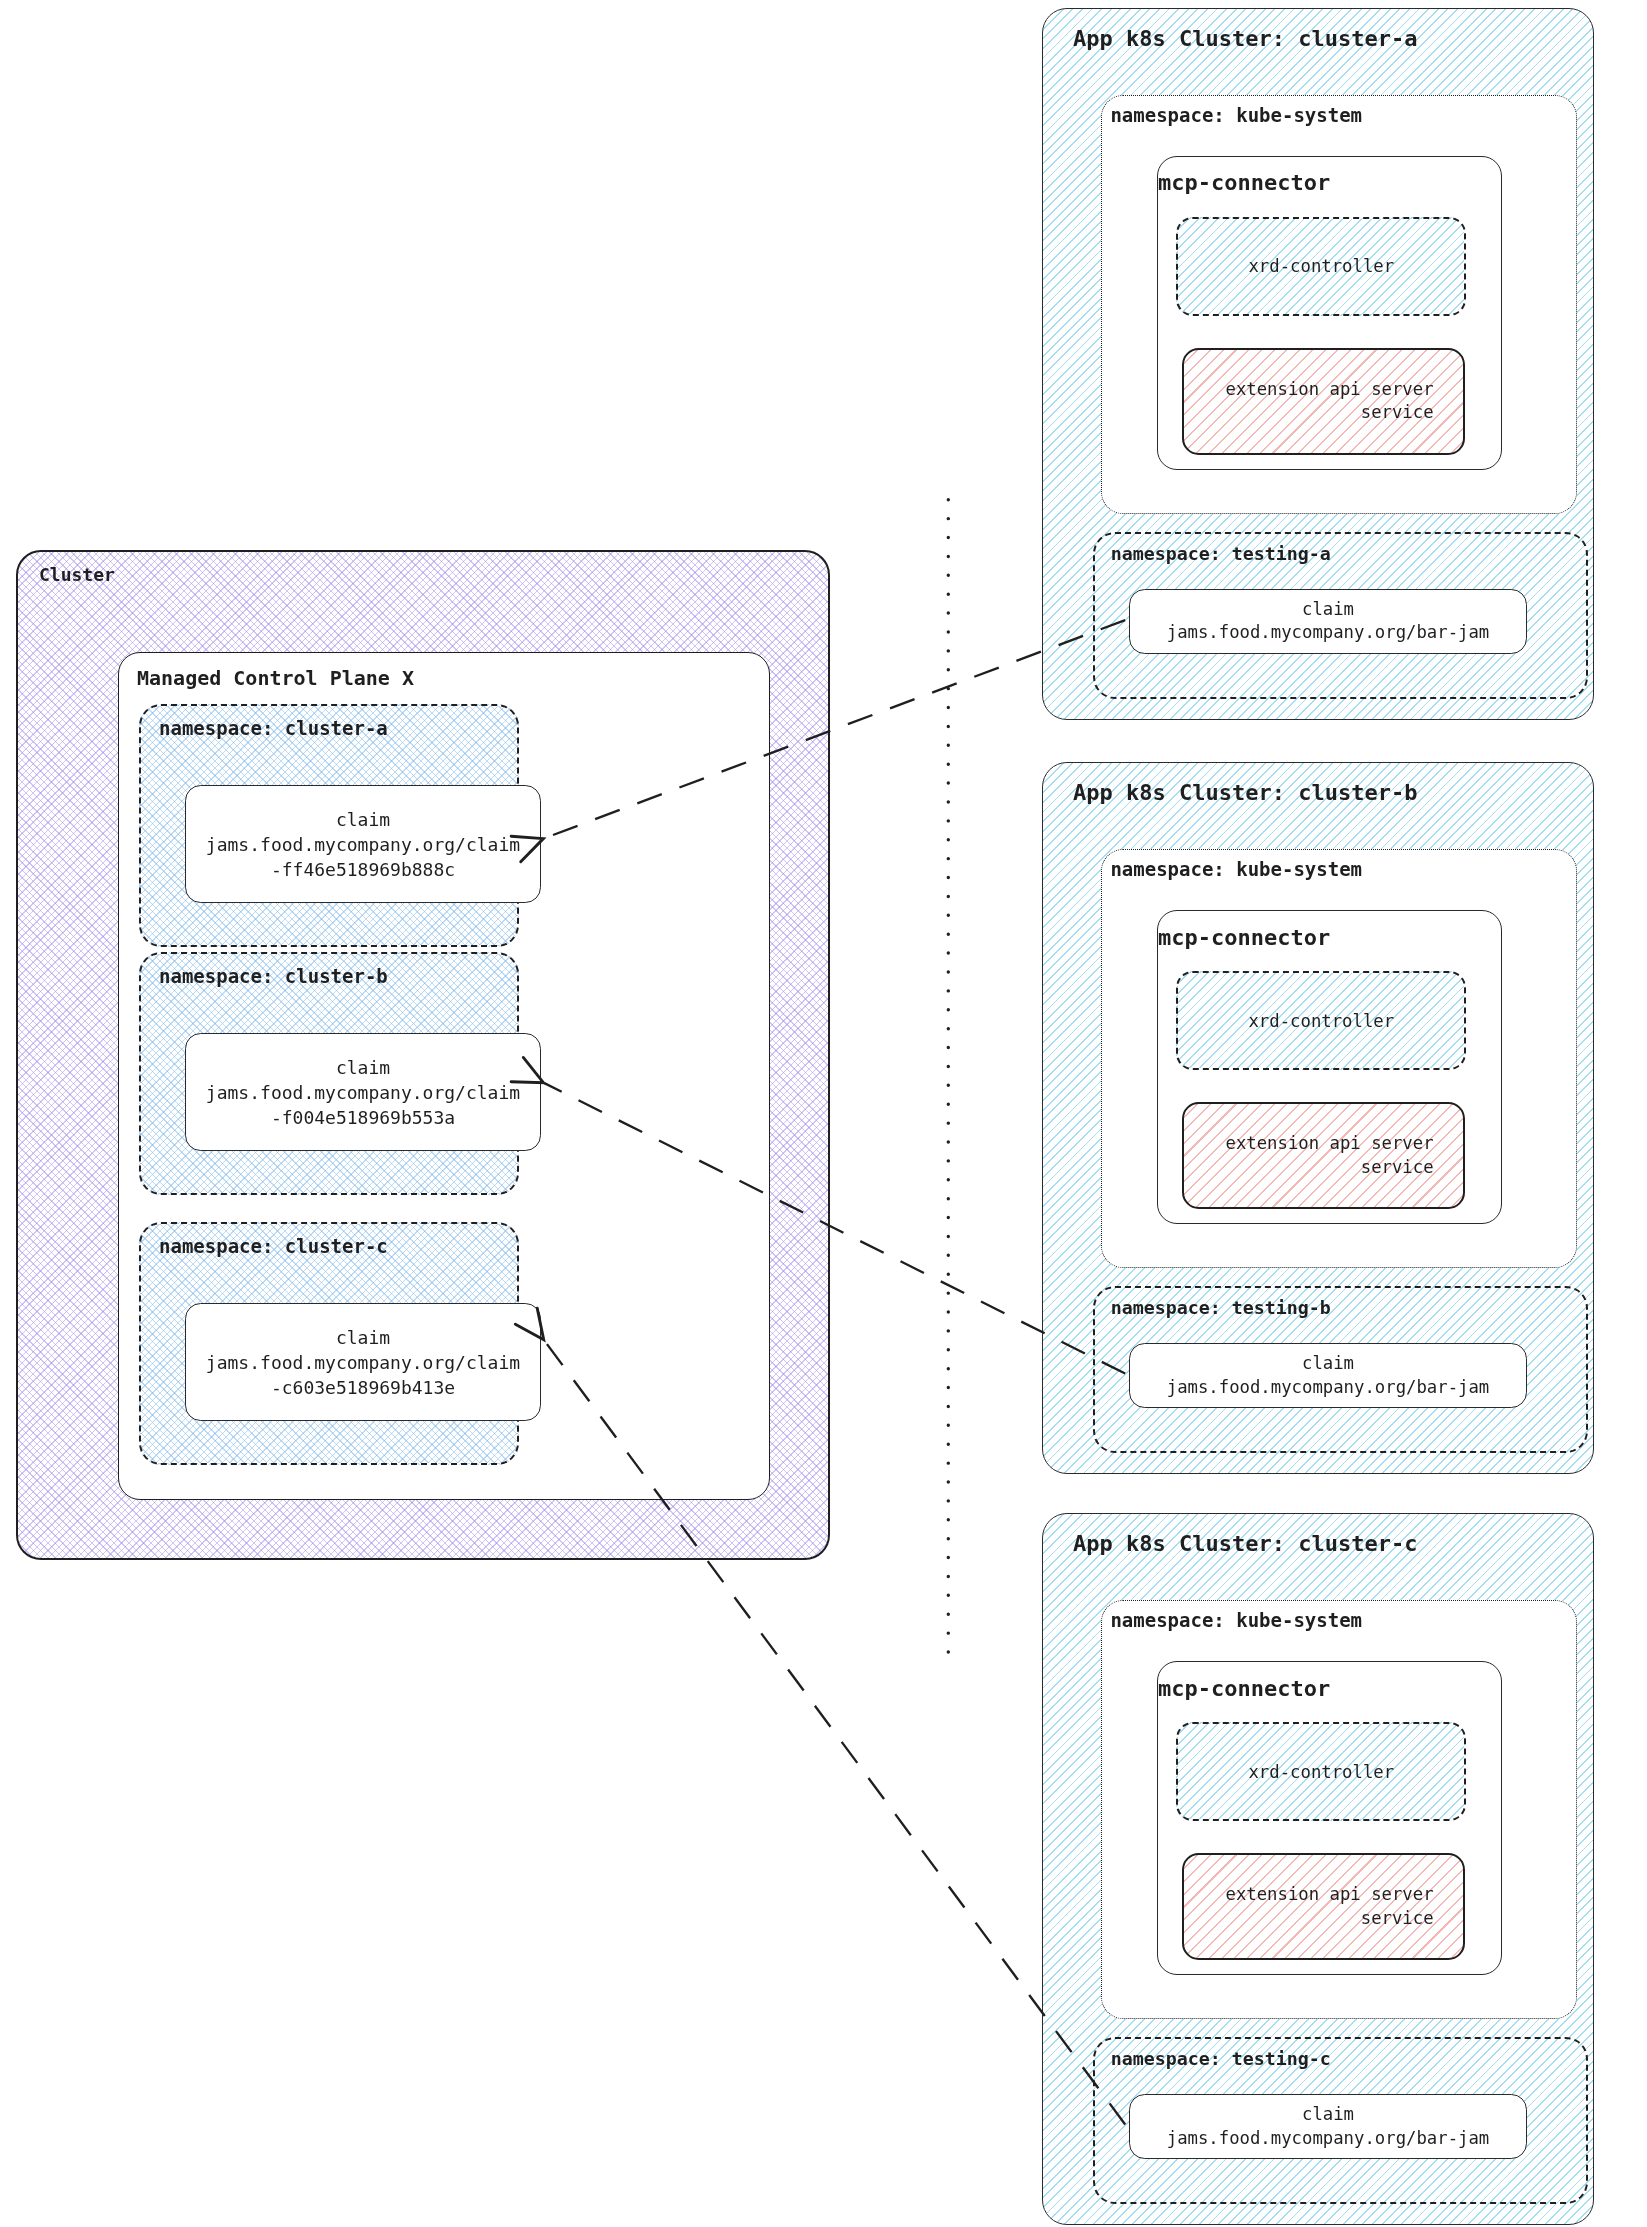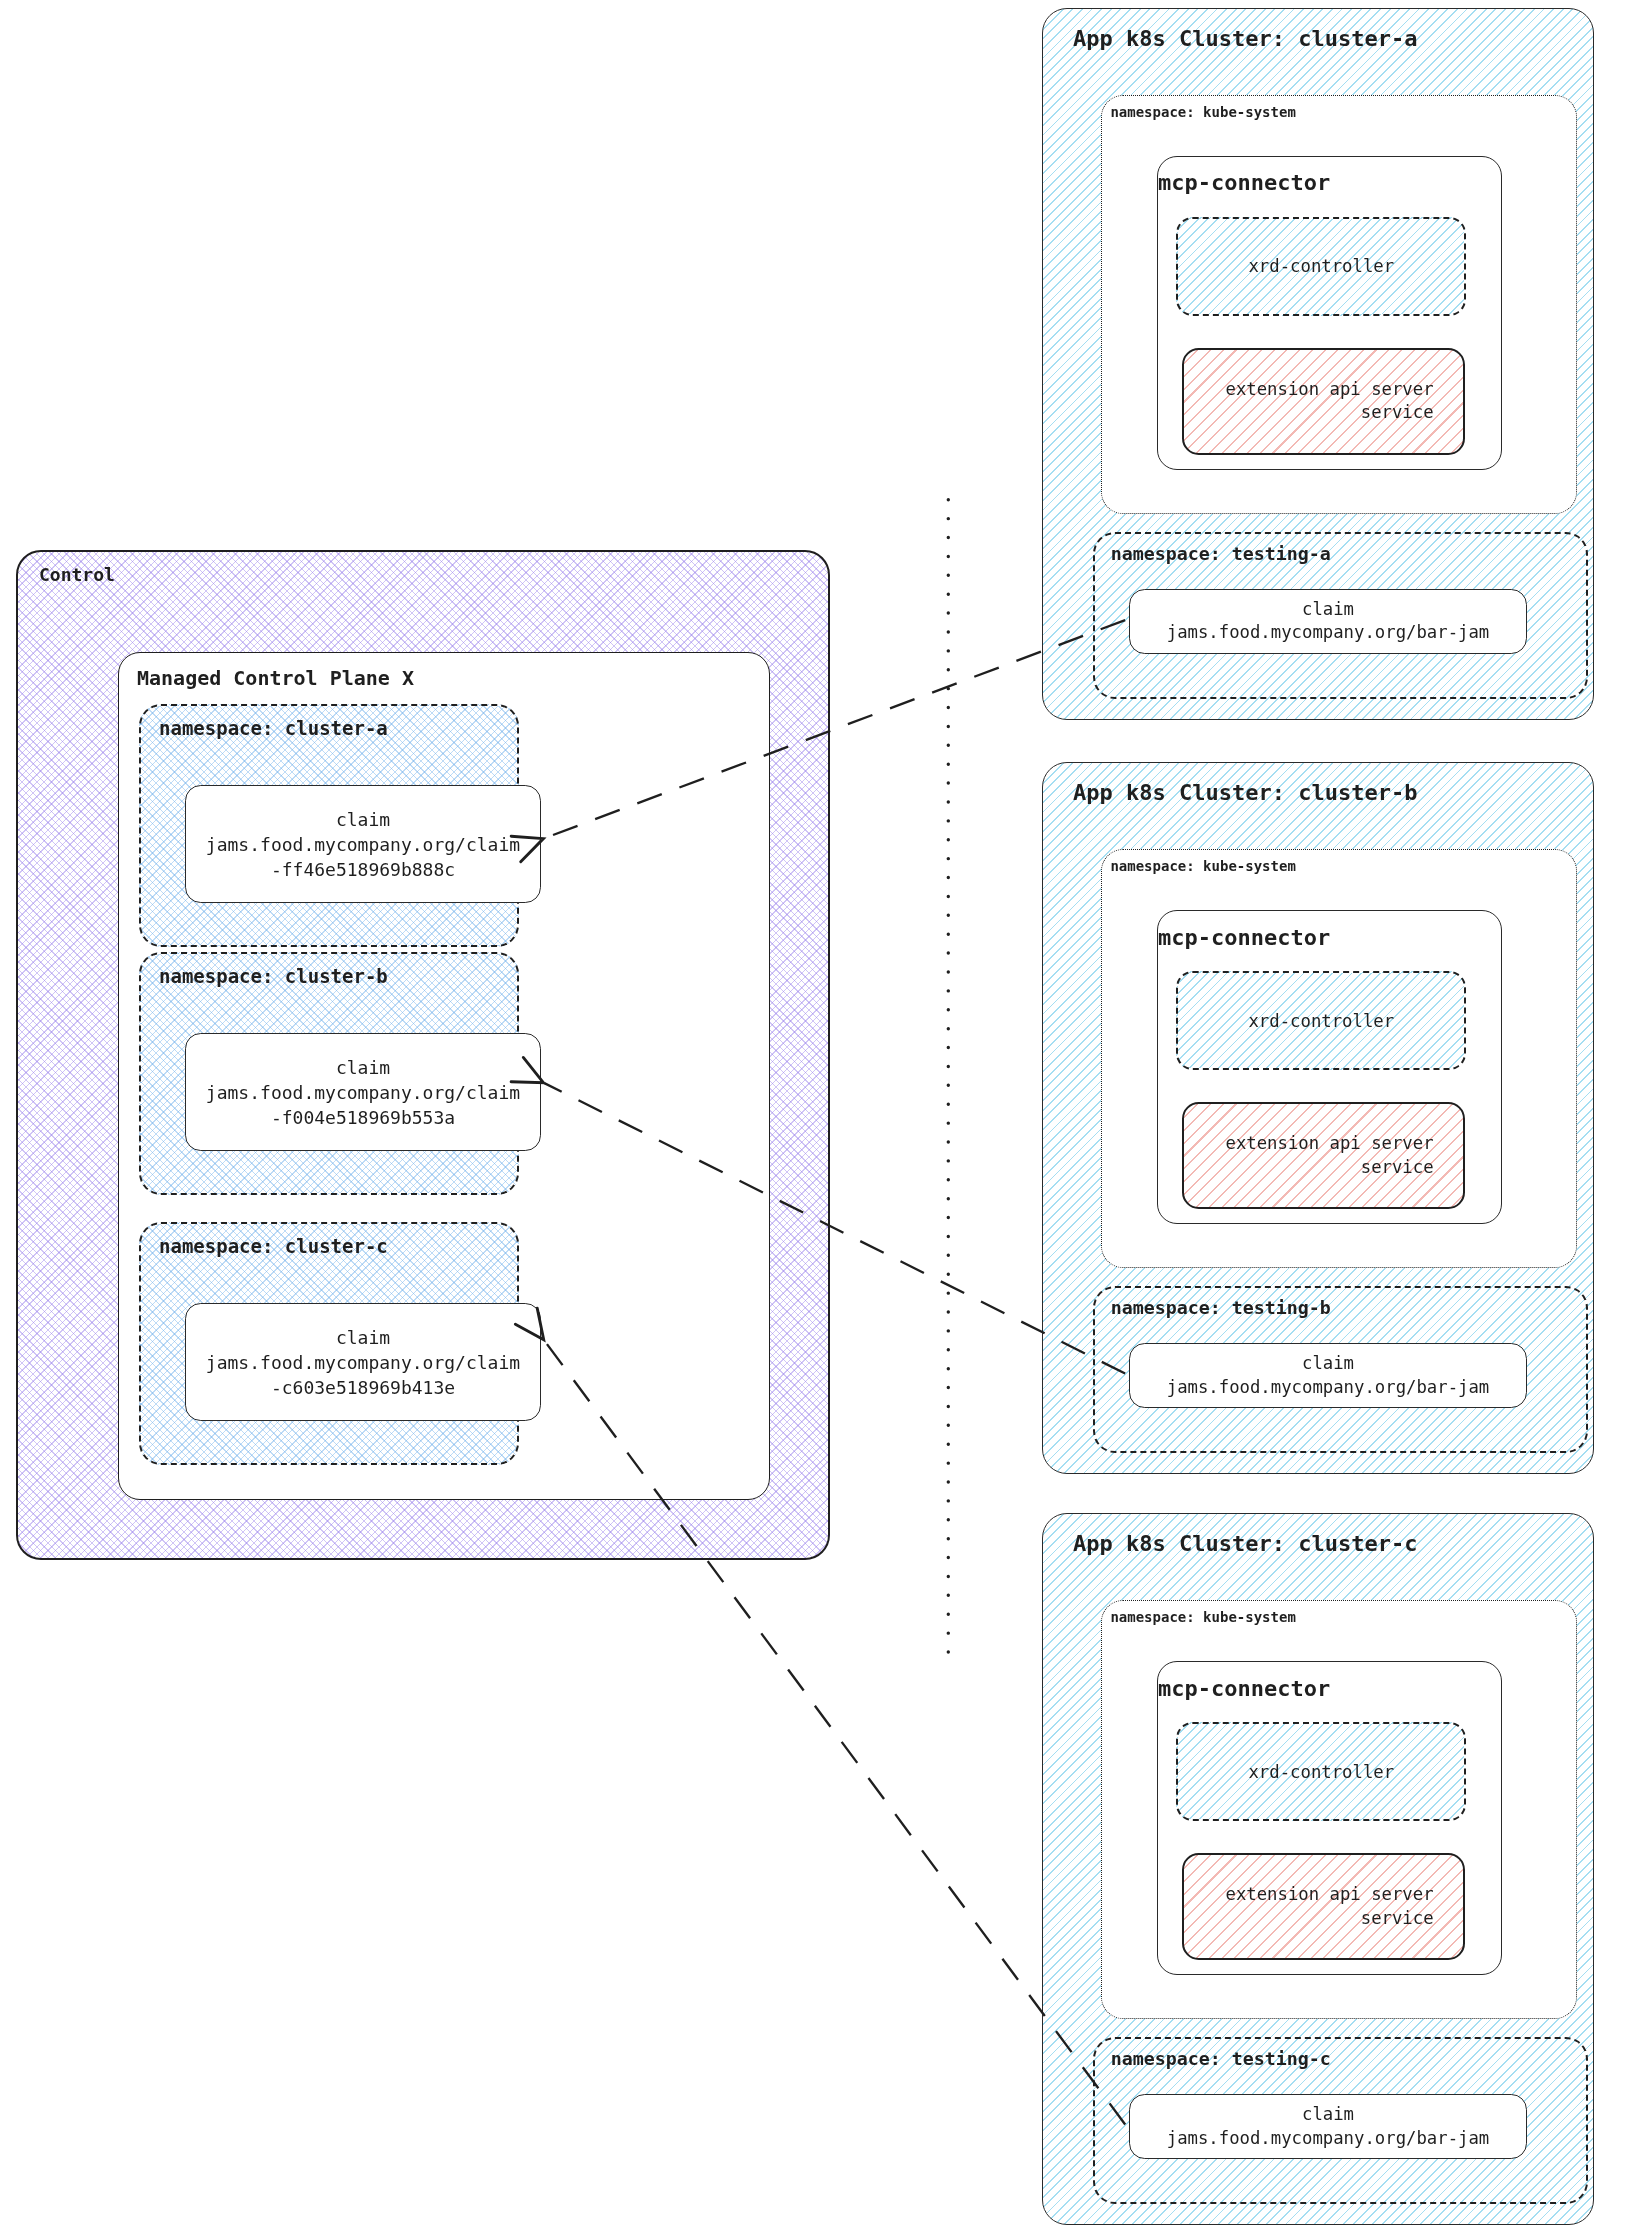--- a/index.html
+++ b/index.html
@@ -64,21 +64,21 @@
   .claim-name-wrap{width:324px;word-break:break-all;}
 
   
   .card{left:1042px;width:552px;height:712px;
     border:1.6px solid #2a2a2a;border-radius:25px;}
   .card-a{top:7.9px;} .card-b{top:762px;} .card-c{top:1513px;}
   .card-title{position:absolute;left:30px;top:16.7px;font-size:22px;font-weight:bold;white-space:nowrap;}
 
   .kube-box{position:absolute;left:58px;top:86px;width:476px;height:419px;
     background:#fff;border:1.8px dotted var(--ink);border-radius:22px;}
-  .kube-label{position:absolute;left:8.4px;top:8.4px;font-size:14px;font-weight:bold;}
+  .kube-label{position:absolute;left:8.4px;top:8.4px;font-size:19px;font-weight:bold;}
 
   .mcp-box{position:absolute;left:55px;top:60px;width:345px;height:314px;
     background:#fff;border:1.6px solid #2a2a2a;border-radius:20px;}
   .mcp-title{position:absolute;width:100%;top:13.6px;font-size:22px;font-weight:bold;}
 
   .xrd-box{position:absolute;left:18.3px;top:60px;width:290px;height:99px;
     border:2.1px dashed var(--ink);border-radius:16.7px;
     display:flex;align-items:center;justify-content:center;font-size:17.3px;}
   .ext-box{position:absolute;left:23.6px;top:191px;width:283px;height:107px;
     border:2.6px solid var(--ink);border-radius:16.7px;
@@ -92,21 +92,21 @@
     font-size:17.3px;line-height:23.6px;}
 
   .overlay{position:absolute;left:0;top:0;width:1647px;height:2227px;pointer-events:none;}
 </style>
 </head>
 <body>
 
 <div class="page">
 
   <div class="abs spaces-box cross-purple"></div>
-  <div class="abs spaces-label">Control</div>
+  <div class="abs spaces-label">Cluster</div>
 
   <div class="abs mcpx-box"></div>
   <div class="abs mcpx-label">Managed Control Plane X</div>
 
   <div class="abs ns-left ns-left-a cross-blue">
     <div class="ns-left-label">namespace: cluster-a</div>
     <div class="claim-box claim-left">
       <div>claim</div>
       <div class="claim-name-wrap">jams.food.mycompany.org/claim-ff46e518969b888c</div>
     </div>

